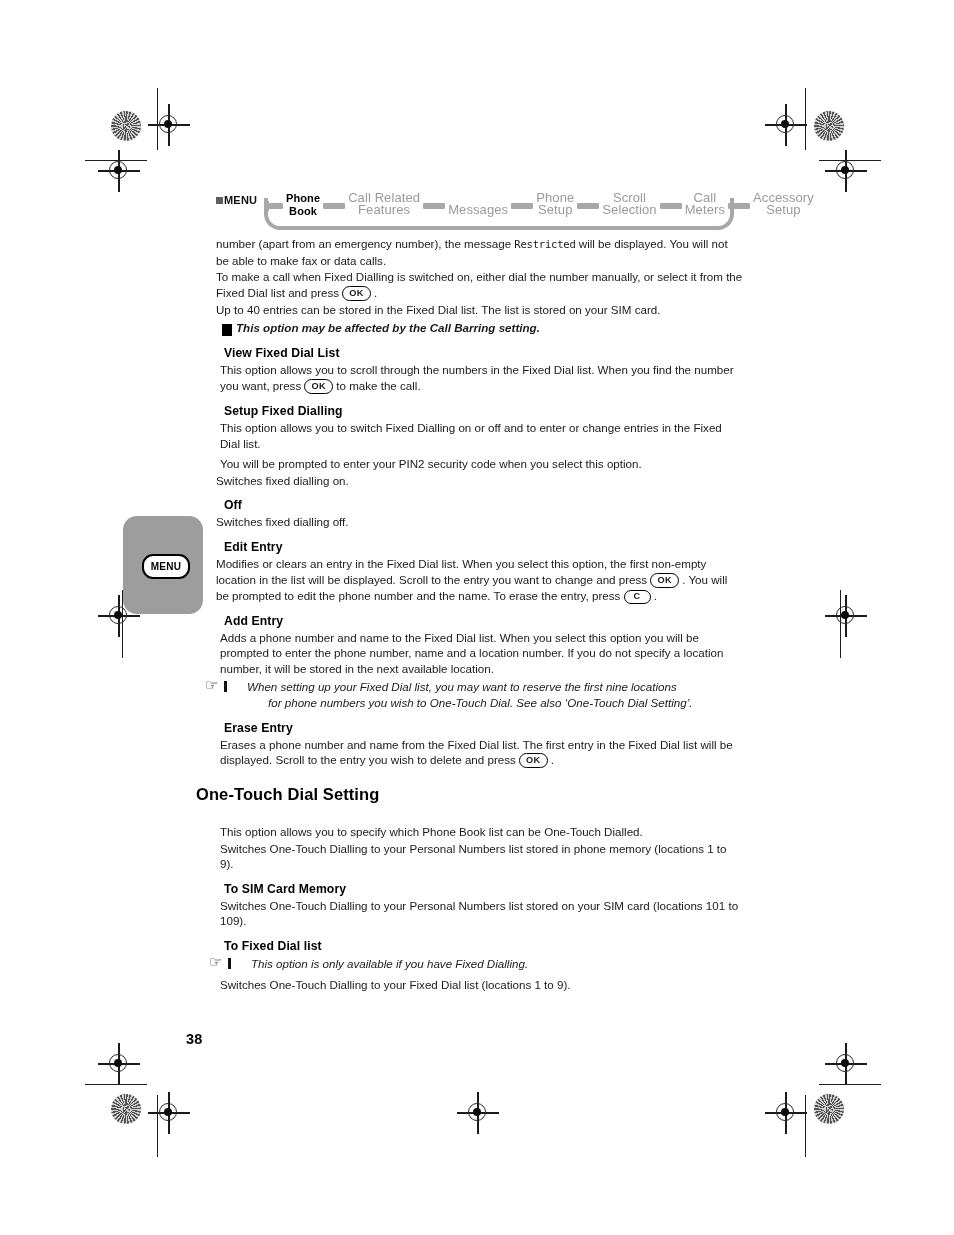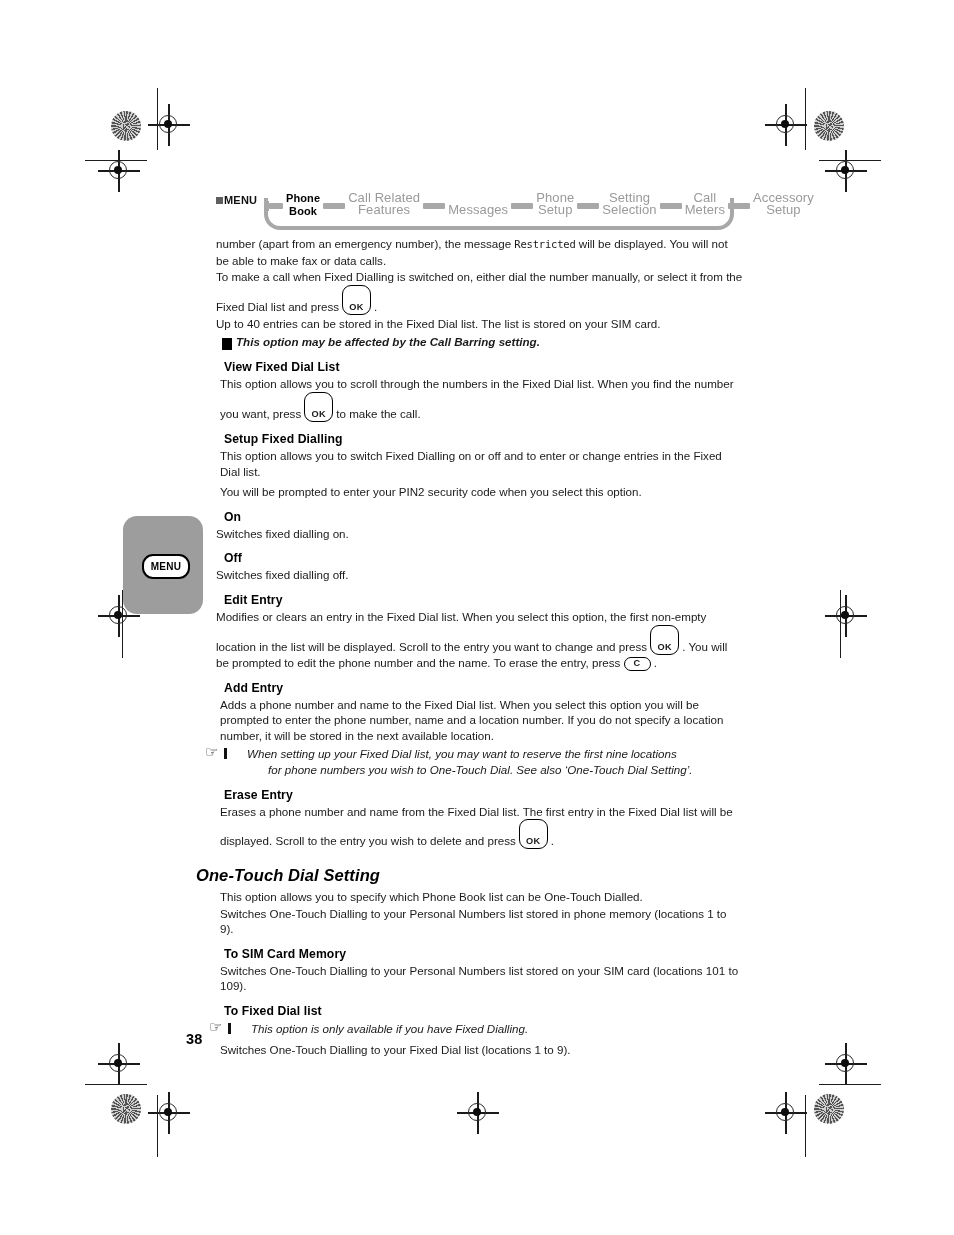--- a/index.html
+++ b/index.html
@@ -177,23 +177,22 @@
   .h-sub {
     font-size: 12.2px;
     font-weight: bold;
     color: #000;
     margin: 10px 0 2px 8px;
     letter-spacing: 0.1px;
   }
   .h-main {
     font-size: 16.5px;
     font-weight: bold;
-    font-style: italic;
     color: #000;
-    margin: 17px 0 4px -20px;
+    margin: 17px 0 20px -20px;
     letter-spacing: 0.1px;
   }
   .note {
     font-size: 11.6px;
     line-height: 15.6px;
     font-style: italic;
     color: #1a1a1a;
     margin: 3px 0 2px 8px;
     padding-left: 22px;
     text-indent: -22px;
@@ -208,21 +207,21 @@
   .note .cont { display: block; text-indent: 0; margin-left: 22px; }
 
   
   .key {
     display: inline-block;
     border: 1.4px solid #000;
     border-radius: 9px;
     font-size: 9.2px;
     font-weight: bold;
     line-height: 11px;
-    padding: 16px 6px 1px 6px;
+    padding: 1px 6px 1px 6px;
     vertical-align: 1px;
     letter-spacing: 0.4px;
     background: #fff;
   }
   .key.c { padding: 0 9px 1px 9px; }
 
   
   .lcd {
     font-family: "DejaVu Sans Mono", monospace;
     font-size: 10.5px;
@@ -388,21 +387,21 @@
     <div class="bc-item" style="padding-top:14px;">
       <div>Messages</div>
     </div>
     <div class="bc-conn"></div>
     <div class="bc-item">
       <div>Phone</div>
       <div>Setup</div>
     </div>
     <div class="bc-conn"></div>
     <div class="bc-item">
-      <div>Setting</div>
+      <div>Scroll</div>
       <div>Selection</div>
     </div>
     <div class="bc-conn"></div>
     <div class="bc-item">
       <div>Call</div>
       <div>Meters</div>
     </div>
     <div class="bc-conn"></div>
     <div class="bc-item">
       <div>Accessory</div>
@@ -421,21 +420,20 @@
 
   <p class="note bold-note"><span class="ico-bang">!</span><span>This option may be affected by the Call Barring setting.</span></p>
 
   <h3 class="h-sub">View Fixed Dial List</h3>
   <p class="para indent"><span>This option allows you to scroll through the numbers in the Fixed Dial list. When you find the number you want, press </span><span class="key">OK</span><span> to make the call.</span></p>
 
   <h3 class="h-sub">Setup Fixed Dialling</h3>
   <p class="para indent">This option allows you to switch Fixed Dialling on or off and to enter or change entries in the Fixed Dial list.</p>
   <p class="para indent" style="margin-top:5px;">You will be prompted to enter your PIN2 security code when you select this option.</p>
 
-  <h3 class="h-sub">On</h3>
   <p class="para">Switches fixed dialling on.</p>
 
   <h3 class="h-sub">Off</h3>
   <p class="para">Switches fixed dialling off.</p>
 
   <h3 class="h-sub">Edit Entry</h3>
   <p class="para"><span>Modifies or clears an entry in the Fixed Dial list. When you select this option, the first non-empty location in the list will be displayed. Scroll to the entry you want to change and press </span><span class="key">OK</span><span> . You will be prompted to edit the phone number and the name. To erase the entry, press </span><span class="key c">C</span><span> .</span></p>
 
   <h3 class="h-sub">Add Entry</h3>
   <p class="para indent">Adds a phone number and name to the Fixed Dial list. When you select this option you will be prompted to enter the phone number, name and a location number. If you do not specify a location number, it will be stored in the next available location.</p>

